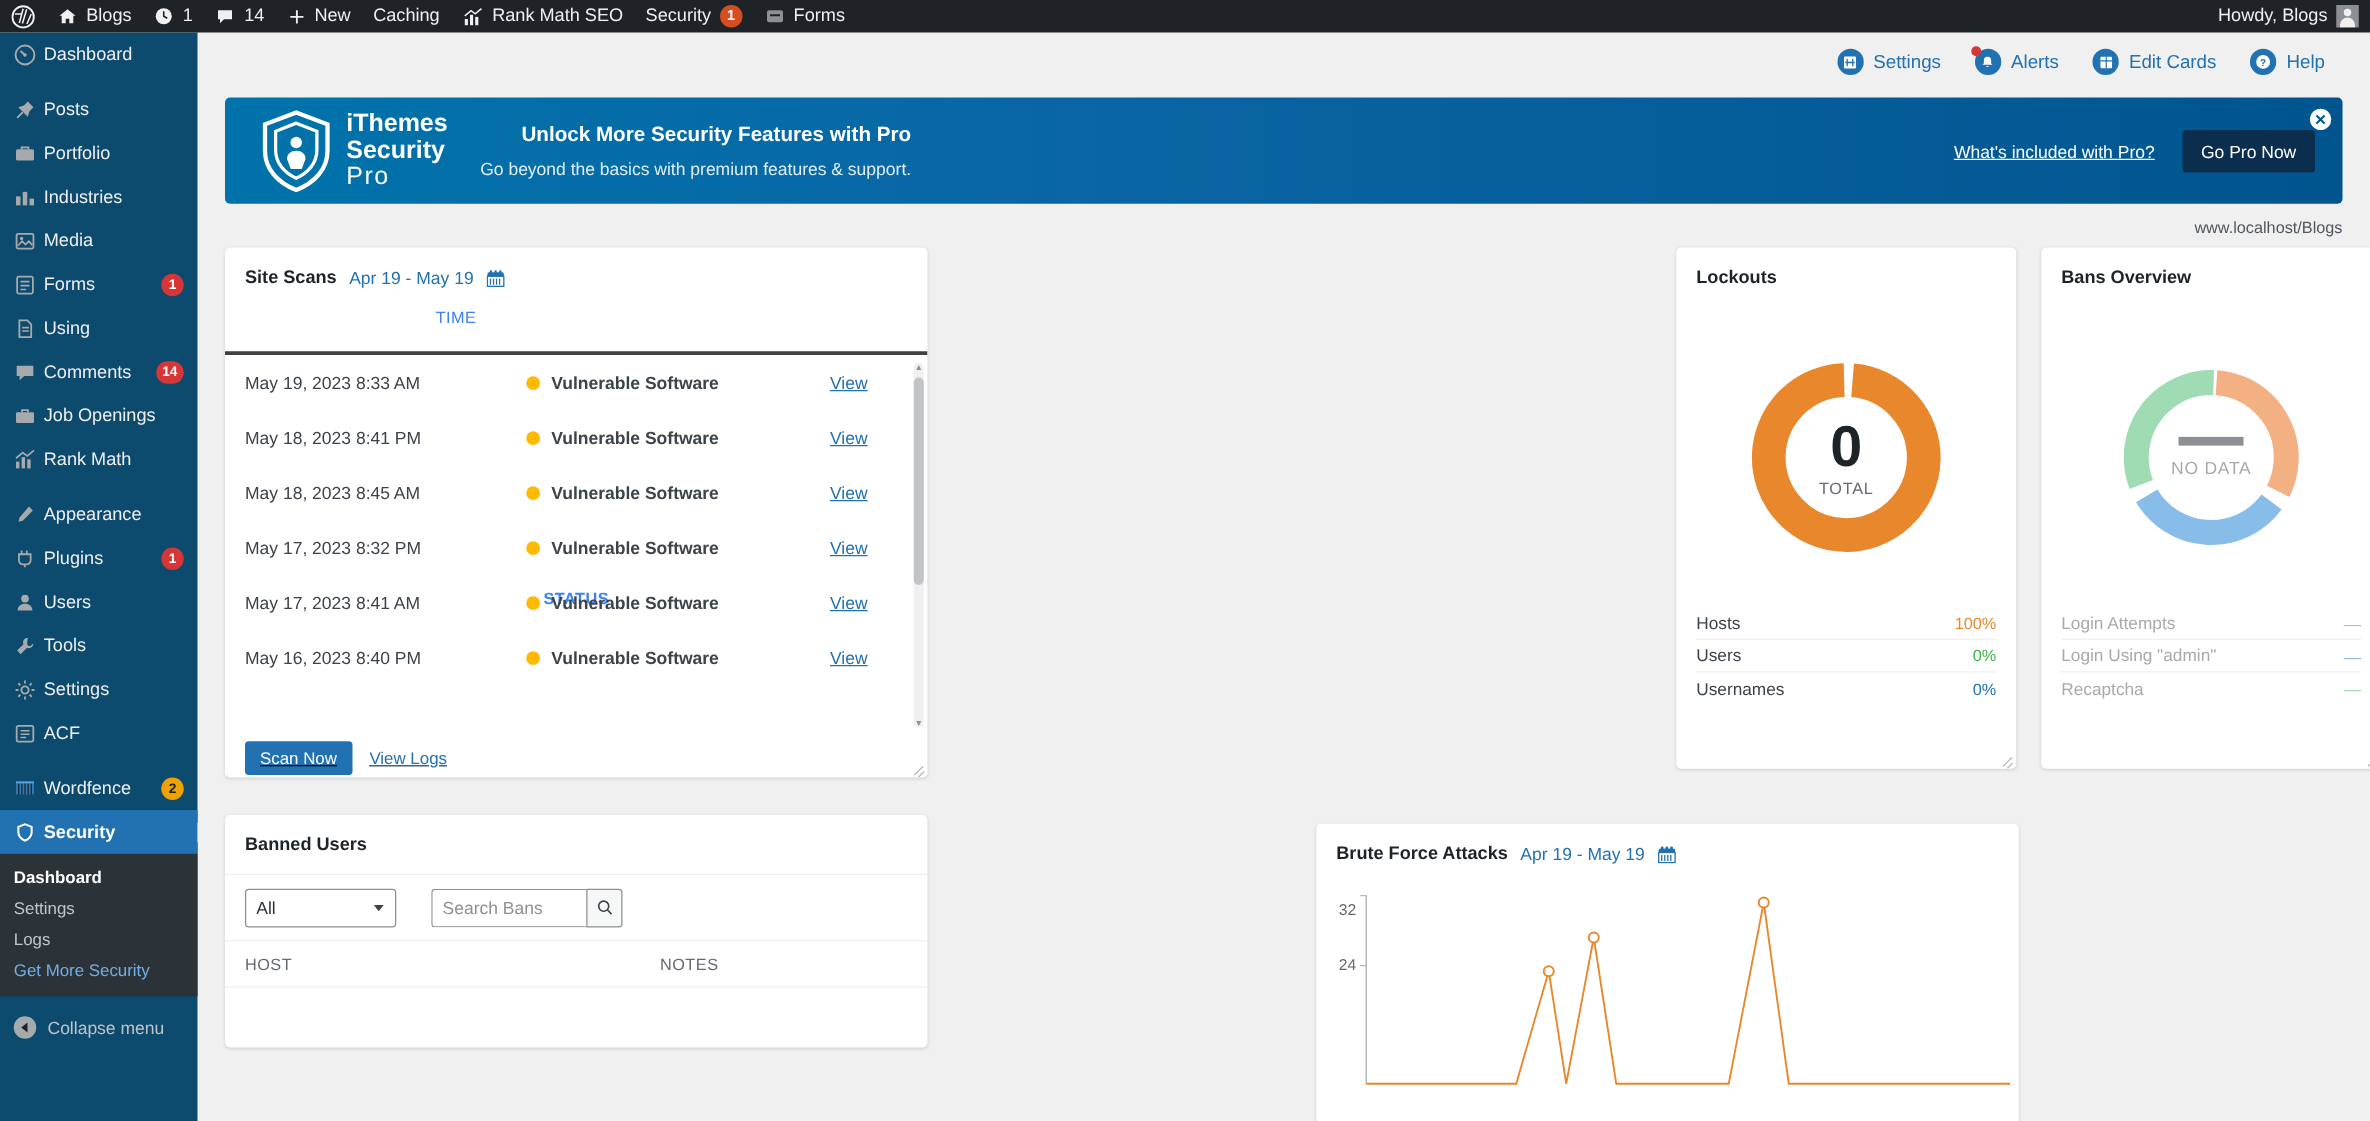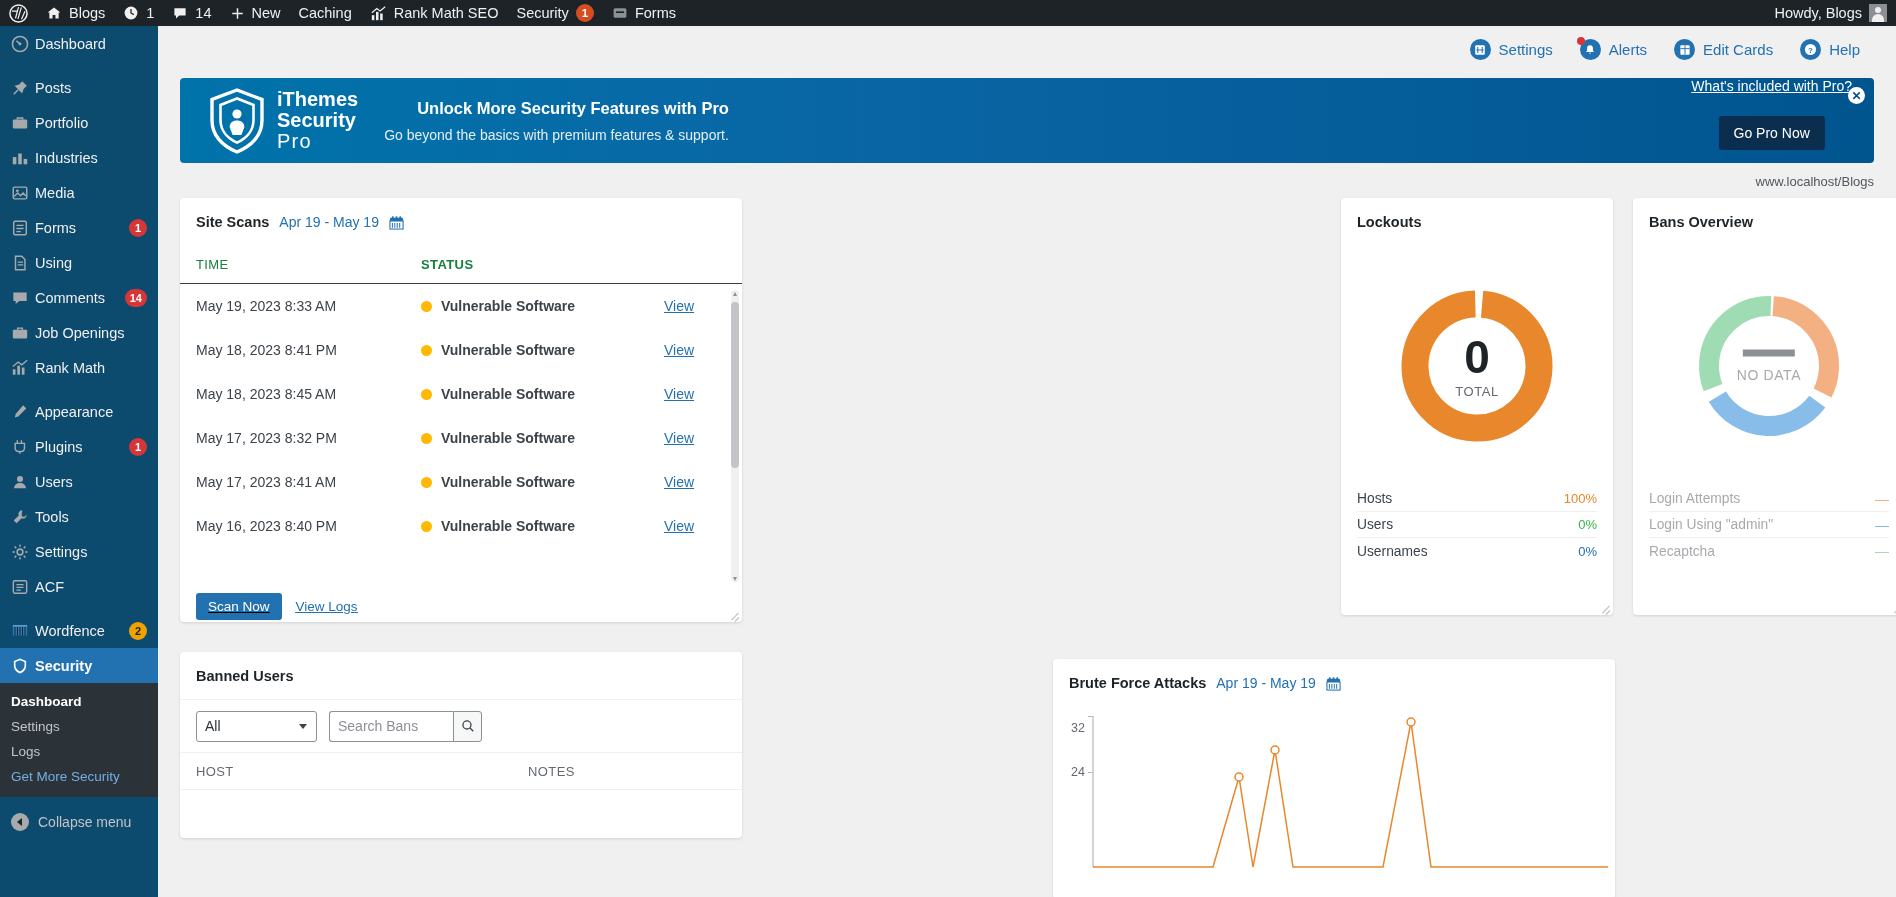--- a/index.html
+++ b/index.html
@@ -157,21 +157,21 @@
   }
   .logo-text { color: #fff; line-height: 1.04; }
   .logo-text .l1 { font-size: 20px; font-weight: 700; }
   .logo-text .l2 { font-size: 20px; font-weight: 700; }
   .logo-text .l3 { font-size: 20px; font-weight: 400; letter-spacing: 1.2px; }
   #promo-text { color: #fff; }
   #promo-text .pt1 { font-size: 16.5px; font-weight: 700; margin-bottom: 9px; text-align: right; }
   #promo-text .pt2 { font-size: 14px; font-weight: 400; color: #e3eef6; }
   #promo-right {
     position: absolute; right: 22px; top: 0; height: 85px;
-    display: flex; align-items: center; gap: 22px; flex-direction: column;
+    display: flex; align-items: center; gap: 22px;
   }
   #promo-link {
     color: #fff; font-size: 14px; text-decoration: underline;
     cursor: pointer; white-space: nowrap;
   }
   #promo-cta {
     background: #0b2e4f; color: #fff; font-size: 14px;
     border: none; border-radius: 3px;
     padding: 9px 15px; cursor: pointer; white-space: nowrap;
   }
@@ -225,22 +225,22 @@
   .resize-grip::before, .resize-grip::after {
     content: ""; position: absolute; background: #b5b8bb;
   }
   .resize-grip::before { right: 0; bottom: 3px; width: 10px; height: 1px; transform: rotate(-45deg); }
   .resize-grip::after  { right: 0; bottom: 0px; width: 6px;  height: 1px; transform: rotate(-45deg); }
 
   
   #card-scans { left: 0; top: 0; width: 562px; height: 424px; }
   .st-head {
     display: flex; height: 38px; align-items: center;
-    padding: 0 16px; border-bottom: 1px solid #404040;
-    font-size: 13px; color: #15803d; letter-spacing: .4px;
+    padding: 0 16px; border-bottom: 3px solid #404040;
+    font-size: 13px; color: #3b82f6; letter-spacing: .4px; flex-direction: column;
   }
   .st-row {
     display: flex; height: 44px; align-items: center;
     padding: 0 16px; font-size: 14px; color: #3c434a;
   }
   .c-time { width: 225px; flex: 0 0 225px; }
   .c-status { flex: 1; display: flex; align-items: center; gap: 9px; font-weight: bold; }
   .c-view { width: 62px; flex: 0 0 62px; text-align: left; }
   .c-view a { color: #2271b1; font-size: 14px; text-decoration: underline; cursor: pointer; }
   .dot {
@@ -270,21 +270,21 @@
   .btn-primary {
     background: #2271b1; color: #fff; border: none;
     border-radius: 3px; font-size: 13.5px;
     padding: 6px 12px; cursor: pointer;
   }
   .link-u { color: #2271b1; font-size: 13.5px; text-decoration: underline; cursor: pointer; }
 
   
   #card-banned { left: 0; top: 454px; width: 562px; height: 186px; }
   .bu-controls {
-    height: 52px; display: flex; align-items: center; gap: 12px;
+    height: 52px; display: flex; align-items: center; gap: 28px;
     padding: 0 16px;
   }
   .bu-select {
     width: 121px; height: 31px;
     border: 1px solid #8c8f94; border-radius: 3px;
     background: #fff; color: #2c3338; font-size: 14px;
     padding: 0 8px; font-family: "Liberation Sans", sans-serif;
     appearance: none; cursor: pointer;
     position: relative;
   }

